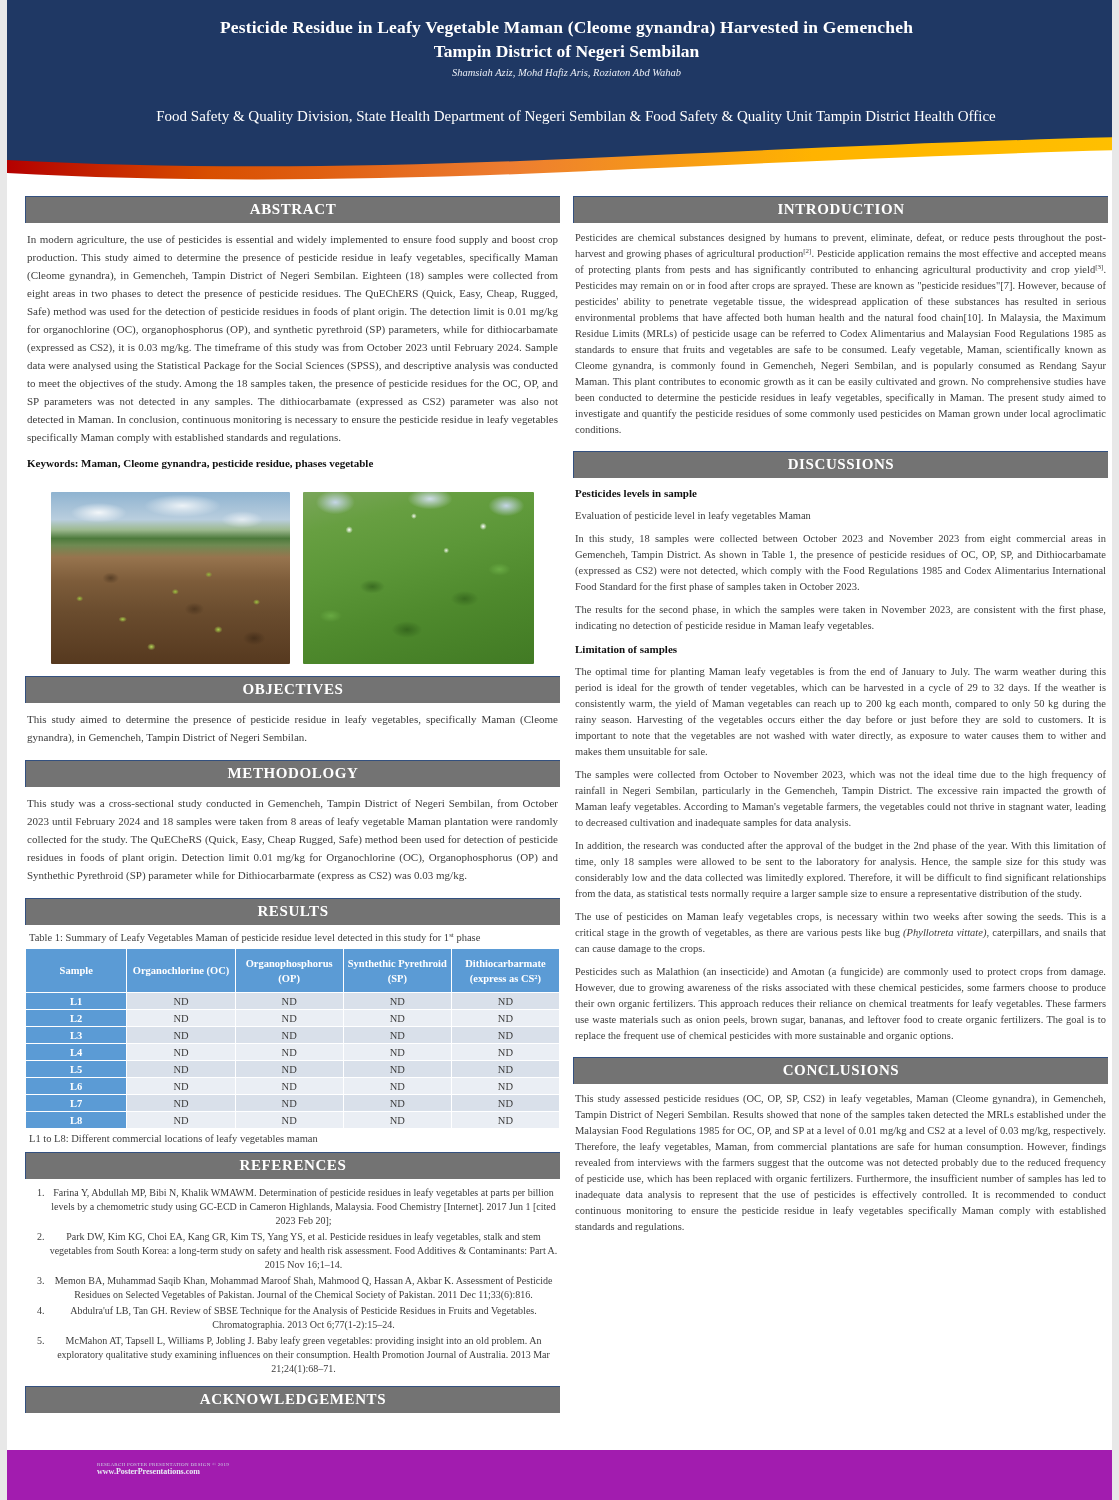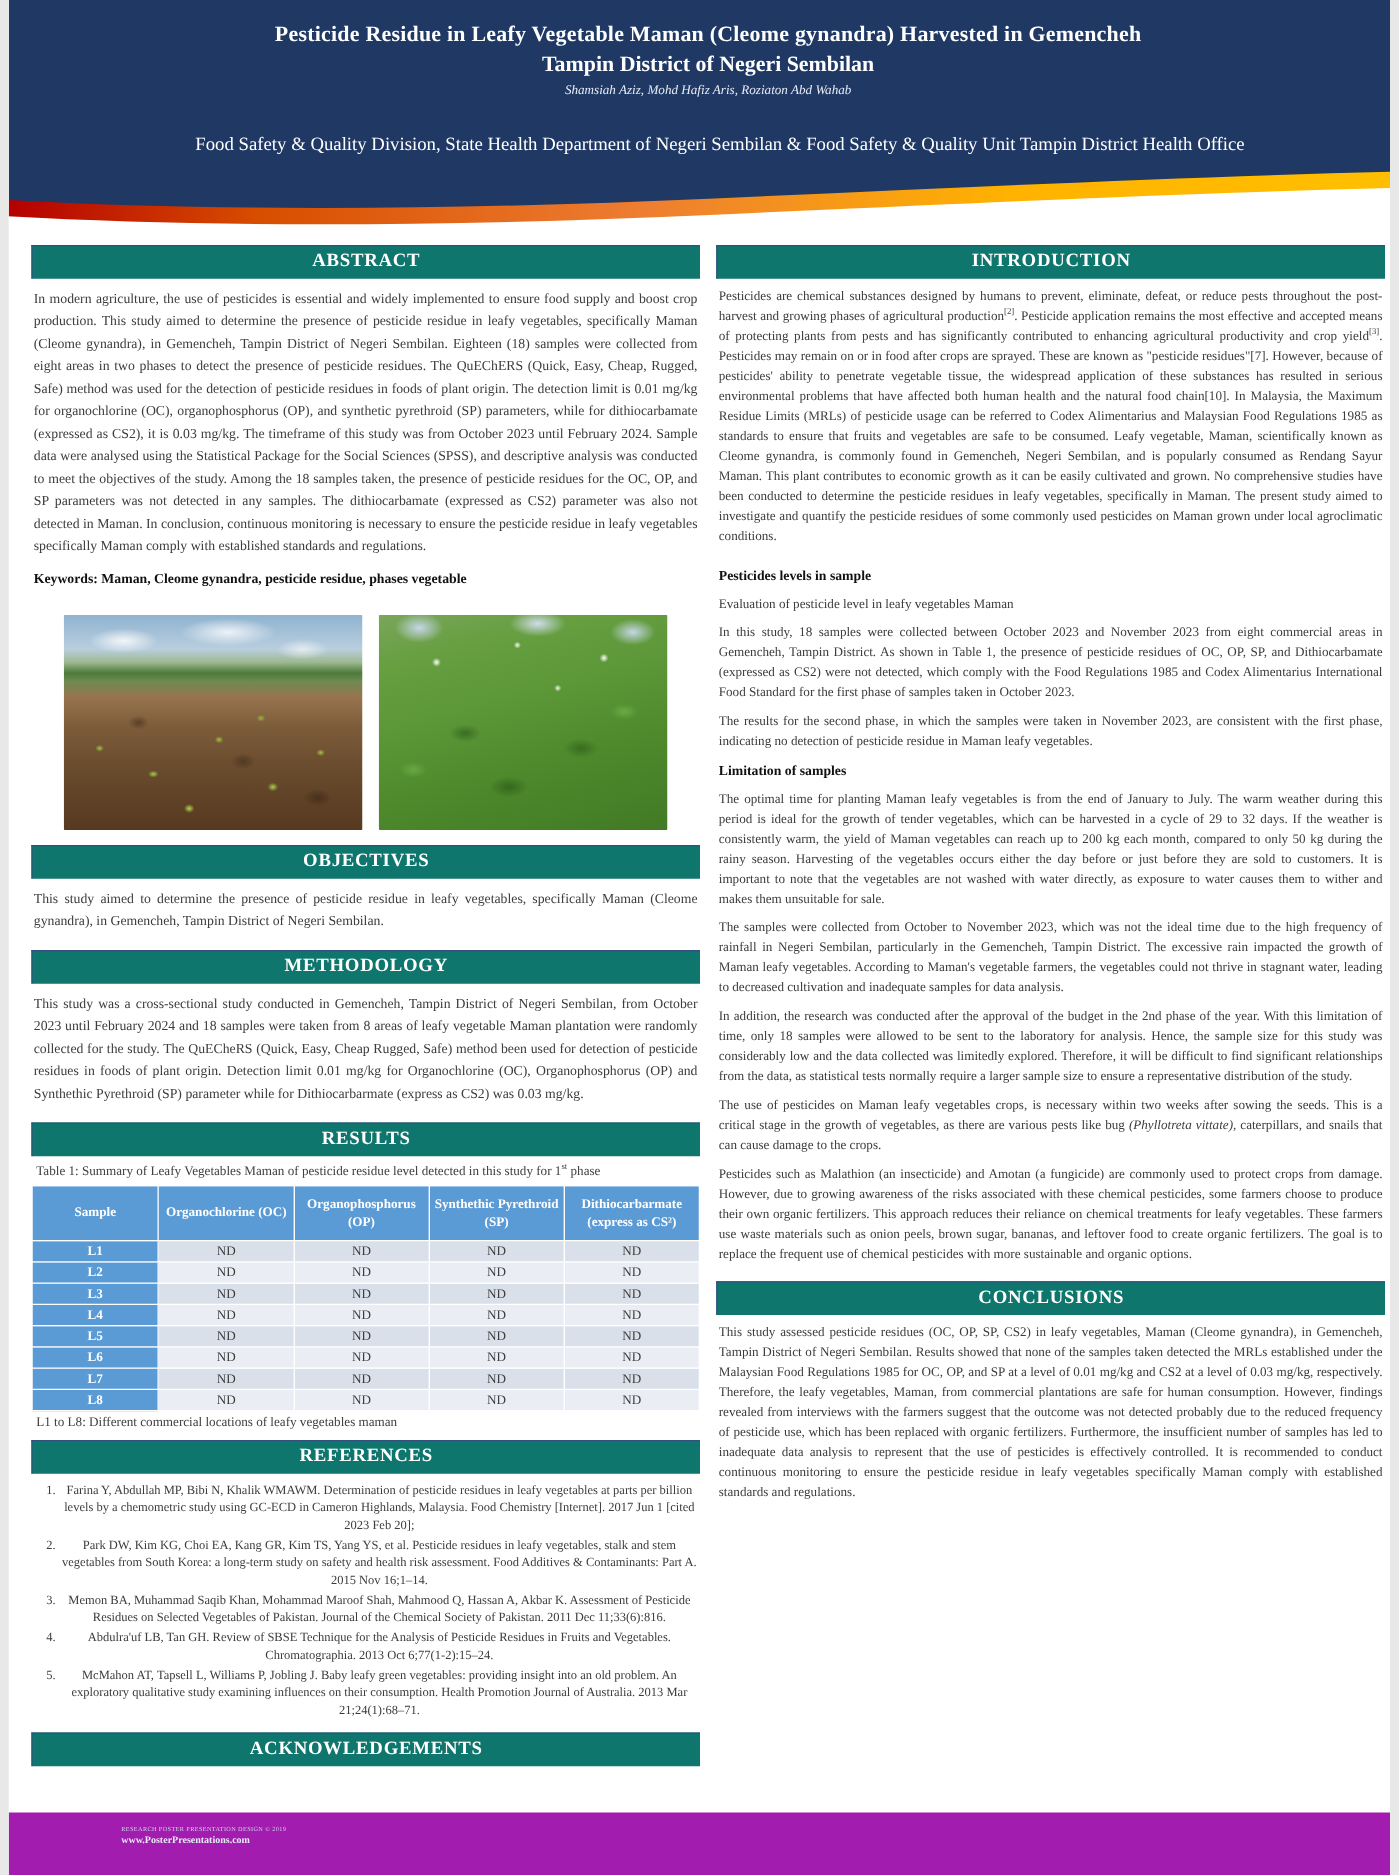--- a/index.html
+++ b/index.html
@@ -15,21 +15,21 @@
   .header-text { position:absolute; top:0; left:0; width:100%; text-align:center; color:#ffffff; }
   .title-line1 { margin-top:17px; font-size:17.5px; font-weight:bold; letter-spacing:.2px; }
   .title-line2 { font-size:17.5px; font-weight:bold; margin-top:3px; }
   .authors    { font-size:10.5px; font-style:italic; margin-top:5px; color:#e9edf5; }
   .affiliation{ font-size:15px; margin-top:30px; font-weight:normal;padding-left:19px; }
   
   .columns { position:absolute; top:196px; left:18px; width:1083px; bottom:52px;
              display:flex; gap:13px; overflow:hidden; }
   .col { width:535px; display:flex; flex-direction:column; }
   .section-bar {
-    background:#0f766e; color:#ffffff; text-align:center; font-weight:bold;
+    background:#737373; color:#ffffff; text-align:center; font-weight:bold;
     font-size:15px; letter-spacing:.6px; padding:4px 0 5px; margin-bottom:7px;
     border-top:1px solid #33507f; border-left:1px solid #33507f;
   }
   .section { margin-bottom:6px; }
   .body-text { font-size:11px; line-height:18px; text-align:justify; color:#3c3c3c; padding:0 2px; }
   .body-text p { margin-bottom:8px; }
   .keywords { font-weight:bold; color:#111; margin-top:4px; }
   sup { font-size:7px; vertical-align:super; line-height:0; }
   
   .photos { display:flex; justify-content:center; gap:13px; padding:6px 0 12px; }
@@ -265,20 +265,21 @@
     <div class="col">
 
       <div class="section">
         <div class="section-bar">INTRODUCTION</div>
         <div class="body-text tight">
           <p><span>Pesticides are chemical substances designed by humans to prevent, eliminate, defeat, or reduce pests throughout the post-harvest and growing phases of agricultural production</span><sup>[2]</sup><span>. Pesticide application remains the most effective and accepted means of protecting plants from pests and has significantly contributed to enhancing agricultural productivity and crop yield</span><sup>[3]</sup><span>. Pesticides may remain on or in food after crops are sprayed. These are known as "pesticide residues"[7]. However, because of pesticides' ability to penetrate vegetable tissue, the widespread application of these substances has resulted in serious environmental problems that have affected both human health and the natural food chain[10]. In Malaysia, the Maximum Residue Limits (MRLs) of pesticide usage can be referred to Codex Alimentarius and Malaysian Food Regulations 1985 as standards to ensure that fruits and vegetables are safe to be consumed. Leafy vegetable, Maman, scientifically known as Cleome gynandra, is commonly found in Gemencheh, Negeri Sembilan, and is popularly consumed as Rendang Sayur Maman. This plant contributes to economic growth as it can be easily cultivated and grown. No comprehensive studies have been conducted to determine the pesticide residues in leafy vegetables, specifically in Maman. The present study aimed to investigate and quantify the pesticide residues of some commonly used pesticides on Maman grown under local agroclimatic conditions.</span></p>
         </div>
       </div>
 
       <div class="section">
+        <div class="section-bar">DISCUSSIONS</div>
         <div class="body-text tight">
           <p class="sub-head">Pesticides levels in sample</p>
           <p>Evaluation of pesticide level in leafy vegetables Maman</p>
           <p>In this study, 18 samples were collected between October 2023 and November 2023 from eight commercial areas in Gemencheh, Tampin District. As shown in Table 1, the presence of pesticide residues of OC, OP, SP, and Dithiocarbamate (expressed as CS2) were not detected, which comply with the Food Regulations 1985 and Codex Alimentarius International Food Standard for the first phase of samples taken in October 2023.</p>
           <p>The results for the second phase, in which the samples were taken in November 2023, are consistent with the first phase, indicating no detection of pesticide residue in Maman leafy vegetables.</p>
           <p class="sub-head">Limitation of samples</p>
           <p>The optimal time for planting Maman leafy vegetables is from the end of January to July. The warm weather during this period is ideal for the growth of tender vegetables, which can be harvested in a cycle of 29 to 32 days. If the weather is consistently warm, the yield of Maman vegetables can reach up to 200 kg each month, compared to only 50 kg during the rainy season. Harvesting of the vegetables occurs either the day before or just before they are sold to customers. It is important to note that the vegetables are not washed with water directly, as exposure to water causes them to wither and makes them unsuitable for sale.</p>
           <p>The samples were collected from October to November 2023, which was not the ideal time due to the high frequency of rainfall in Negeri Sembilan, particularly in the Gemencheh, Tampin District. The excessive rain impacted the growth of Maman leafy vegetables. According to Maman's vegetable farmers, the vegetables could not thrive in stagnant water, leading to decreased cultivation and inadequate samples for data analysis.</p>
           <p>In addition, the research was conducted after the approval of the budget in the 2nd phase of the year. With this limitation of time, only 18 samples were allowed to be sent to the laboratory for analysis. Hence, the sample size for this study was considerably low and the data collected was limitedly explored. Therefore, it will be difficult to find significant relationships from the data, as statistical tests normally require a larger sample size to ensure a representative distribution of the study.</p>
           <p><span>The use of pesticides on Maman leafy vegetables crops, is necessary within two weeks after sowing the seeds. This is a critical stage in the growth of vegetables, as there are various pests like bug </span><em>(Phyllotreta vittate)</em><span>, caterpillars, and snails that can cause damage to the crops.</span></p>

